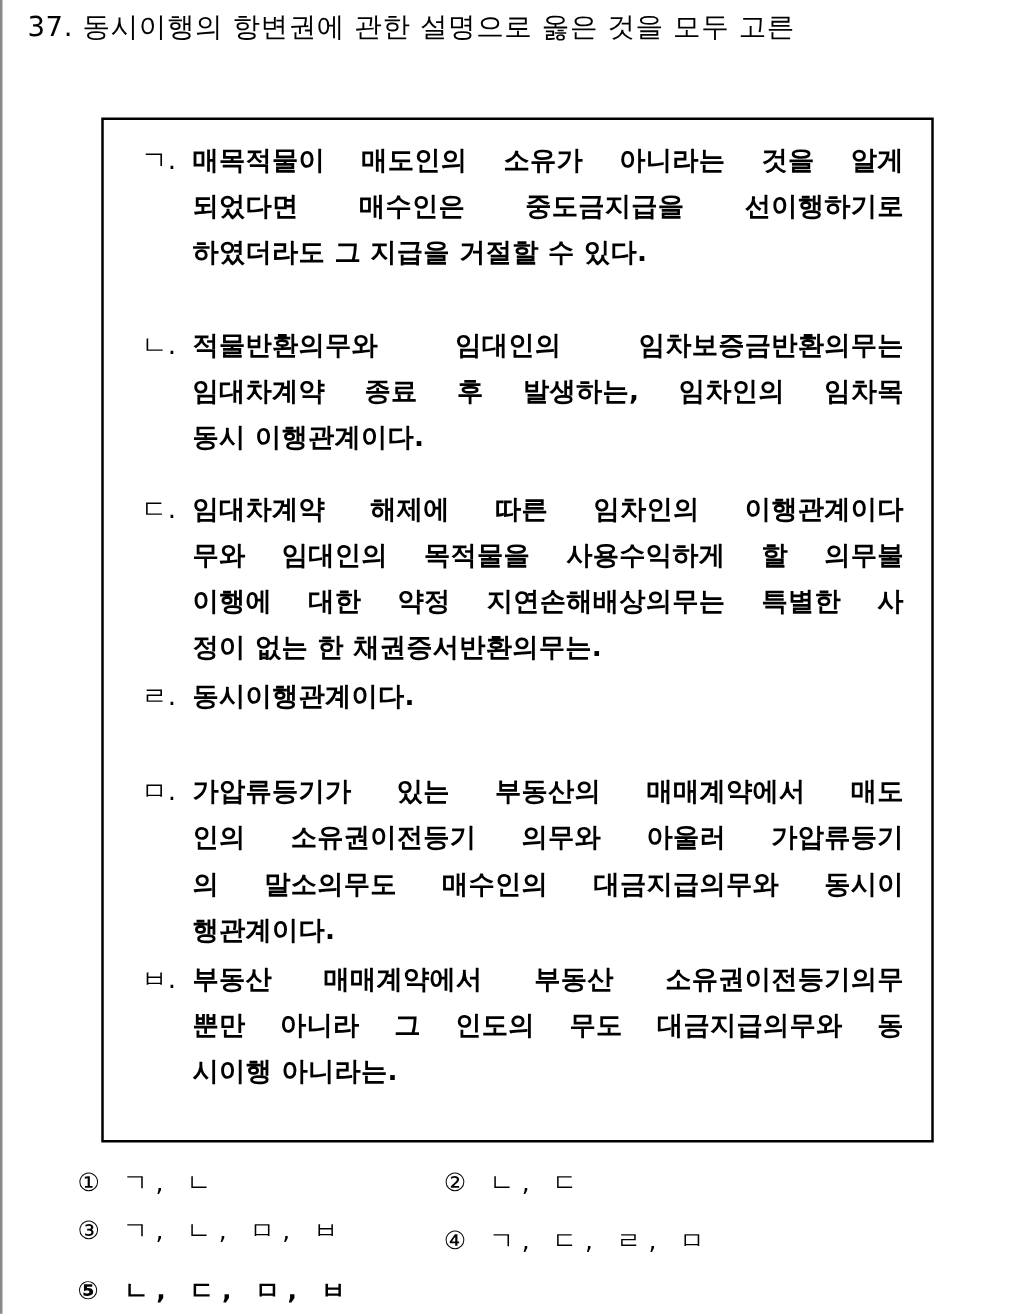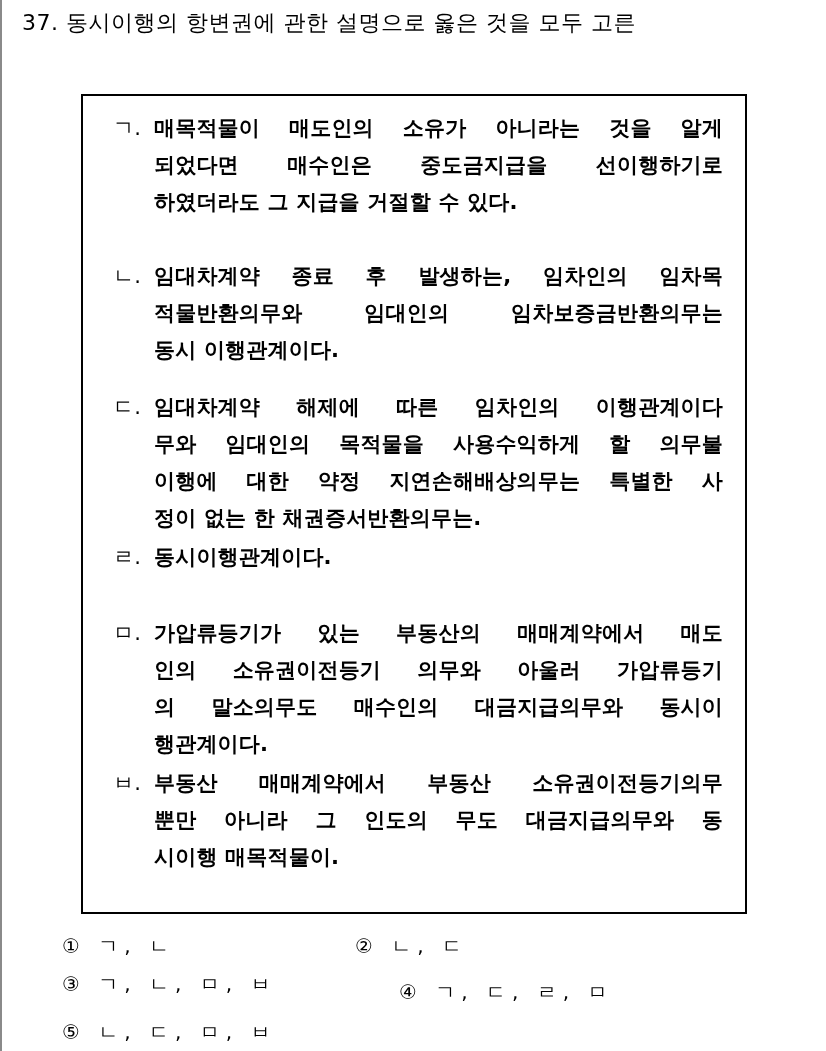--- a/index.html
+++ b/index.html
@@ -111,22 +111,22 @@
 
   <div class="item" style="top:14px;">
     <span class="item-marker">ㄱ.</span>
     <span class="item-line">매목적물이 매도인의 소유가 아니라는 것을 알게</span>
     <span class="item-line">되었다면 매수인은 중도금지급을 선이행하기로</span>
     <span class="item-line last">하였더라도 그 지급을 거절할 수 있다.</span>
   </div>
 
   <div class="item" style="top:162px;">
     <span class="item-marker">ㄴ.</span>
+    <span class="item-line">적물반환의무와 임대인의 임차보증금반환의무는</span>
     <span class="item-line">임대차계약 종료 후 발생하는, 임차인의 임차목</span>
-    <span class="item-line">적물반환의무와 임대인의 임차보증금반환의무는</span>
     <span class="item-line last">동시 이행관계이다.</span>
   </div>
 
   <div class="item" style="top:293px;">
     <span class="item-marker">ㄷ.</span>
     <span class="item-line">임대차계약 해제에 따른 임차인의 이행관계이다</span>
     <span class="item-line">무와 임대인의 목적물을 사용수익하게 할 의무불</span>
     <span class="item-line">이행에 대한 약정 지연손해배상의무는 특별한 사</span>
     <span class="item-line last">정이 없는 한 채권증서반환의무는.</span>
   </div>
@@ -141,38 +141,38 @@
     <span class="item-line">가압류등기가 있는 부동산의 매매계약에서 매도</span>
     <span class="item-line">인의 소유권이전등기 의무와 아울러 가압류등기</span>
     <span class="item-line">의 말소의무도 매수인의 대금지급의무와 동시이</span>
     <span class="item-line last">행관계이다.</span>
   </div>
 
   <div class="item" style="top:669px;">
     <span class="item-marker">ㅂ.</span>
     <span class="item-line">부동산 매매계약에서 부동산 소유권이전등기의무</span>
     <span class="item-line">뿐만 아니라 그 인도의 무도 대금지급의무와 동</span>
-    <span class="item-line last">시이행 매목적물이.</span>
+    <span class="item-line last">시이행 아니라는.</span>
   </div>
 </div>
 
 <div class="options">
   <div class="opt" style="left:0; top:0;">
     <span class="opt-num">①</span>
     <span class="opt-text">ㄱ, ㄴ</span>
   </div>
   <div class="opt" style="left:293px; top:0;">
     <span class="opt-num">②</span>
     <span class="opt-text">ㄴ, ㄷ</span>
   </div>
   <div class="opt" style="left:0; top:38px;">
     <span class="opt-num">③</span>
     <span class="opt-text">ㄱ, ㄴ, ㅁ, ㅂ</span>
   </div>
-  <div class="opt" style="left:293px; top:46px;margin-left:44px;">
+  <div class="opt" style="left:293px; top:46px;">
     <span class="opt-num">④</span>
     <span class="opt-text">ㄱ, ㄷ, ㄹ, ㅁ</span>
   </div>
-  <div class="opt" style="left:0; top:86px;">
+  <div class="opt" style="left:0; top:86px;font-weight:bold;">
     <span class="opt-num">⑤</span>
     <span class="opt-text">ㄴ, ㄷ, ㅁ, ㅂ</span>
   </div>
 </div>
 
 </body></html>

